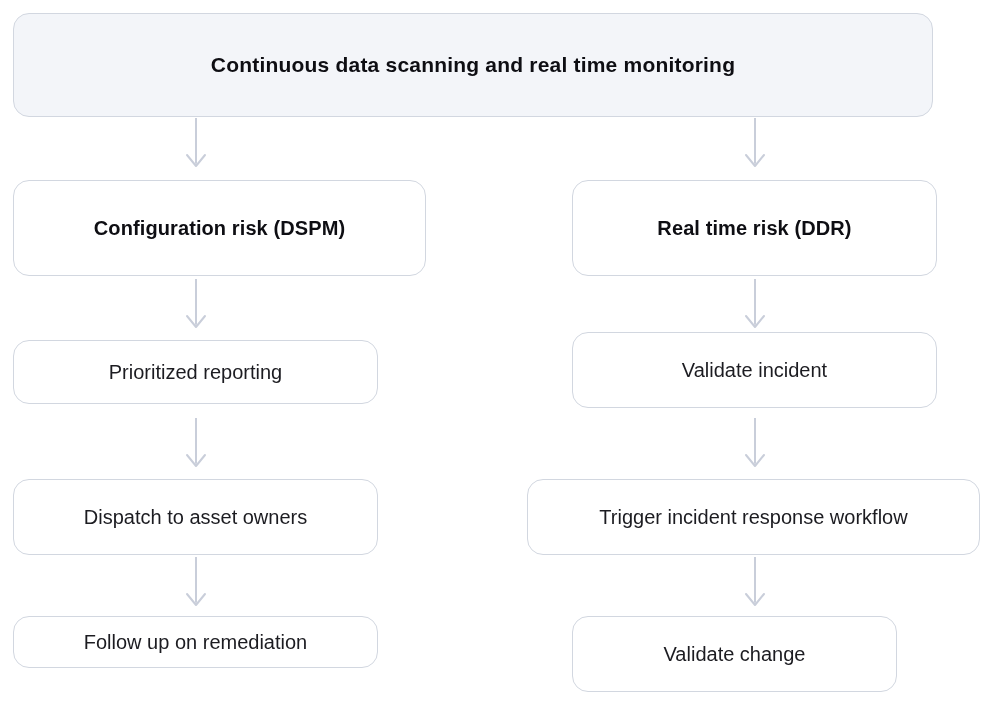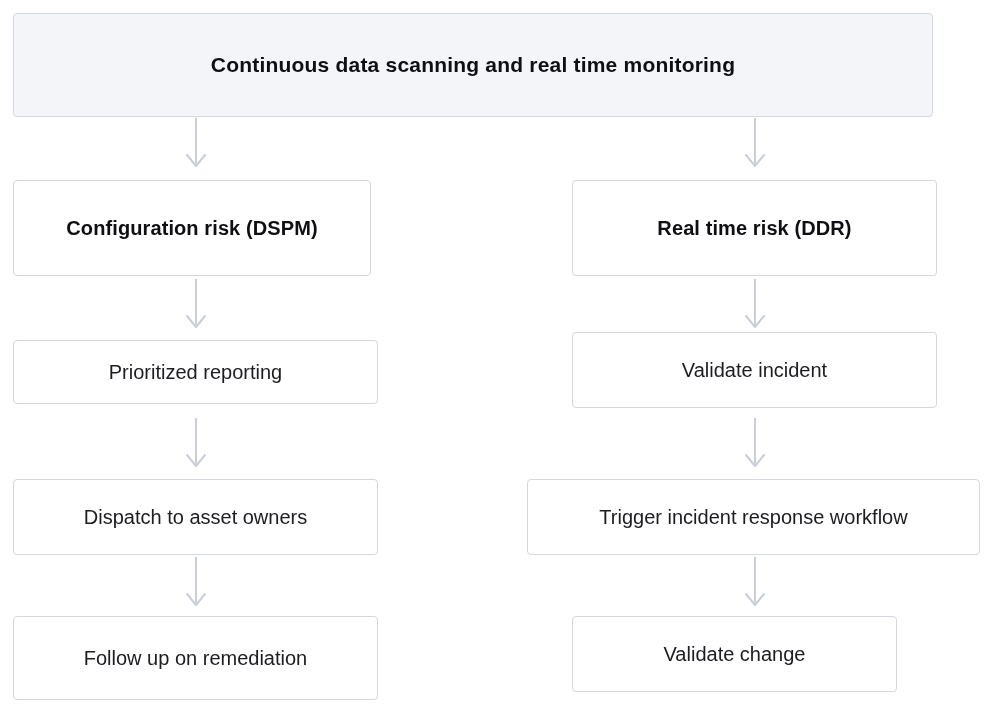--- a/index.html
+++ b/index.html
@@ -16,21 +16,21 @@
     overflow: hidden;
   }
   .node {
     position: absolute;
     display: flex;
     align-items: center;
     justify-content: center;
     box-sizing: border-box;
     background: #ffffff;
     border: 1.5px solid #d2d7e0;
-    border-radius: 4px;
+    border-radius: 16px;
     text-align: center;
     color: #1c1c21;
     font-size: 20px;
     line-height: 1.25;
     padding: 0 16px;
   }
   .node--root {
     background: #f3f5f9;
     font-weight: bold;
     font-size: 21px;
@@ -72,21 +72,21 @@
   </div>
   <div class="arrow" style="left:743px; top:118px;">
     <svg viewBox="0 0 24 58">
         <g fill="none" stroke="#c9ceda" stroke-width="2" stroke-linecap="round" stroke-linejoin="round">
           <line x1="12" y1="0" x2="12" y2="45"></line>
           <polyline points="3,37 12,48 21,37"></polyline>
         </g>
       </svg>
   </div>
 
-  <div class="node node--header" style="left:13px; top:180px; width:358px; height:96px;">
+  <div class="node node--header" style="left:13px; top:180px; width:413px; height:96px;">
     <span>Configuration risk (DSPM)</span>
   </div>
   <div class="node node--header" style="left:572px; top:180px; width:365px; height:96px;text-align:right;">
     <span>Real time risk (DDR)</span>
   </div>
 
   <div class="arrow" style="left:184px; top:279px;">
     <svg viewBox="0 0 24 58">
         <g fill="none" stroke="#c9ceda" stroke-width="2" stroke-linecap="round" stroke-linejoin="round">
           <line x1="12" y1="0" x2="12" y2="45"></line>
@@ -144,20 +144,20 @@
   </div>
   <div class="arrow" style="left:743px; top:557px;">
     <svg viewBox="0 0 24 58">
         <g fill="none" stroke="#c9ceda" stroke-width="2" stroke-linecap="round" stroke-linejoin="round">
           <line x1="12" y1="0" x2="12" y2="45"></line>
           <polyline points="3,37 12,48 21,37"></polyline>
         </g>
       </svg>
   </div>
 
-  <div class="node" style="left:13px; top:616px; width:365px; height:84px;">
+  <div class="node" style="left:13px; top:616px; width:365px; height:52px;">
     <span>Follow up on remediation</span>
   </div>
   <div class="node" style="left:572px; top:616px; width:325px; height:76px;">
     <span>Validate change</span>
   </div>
 
 </div>
 
 </body></html>

